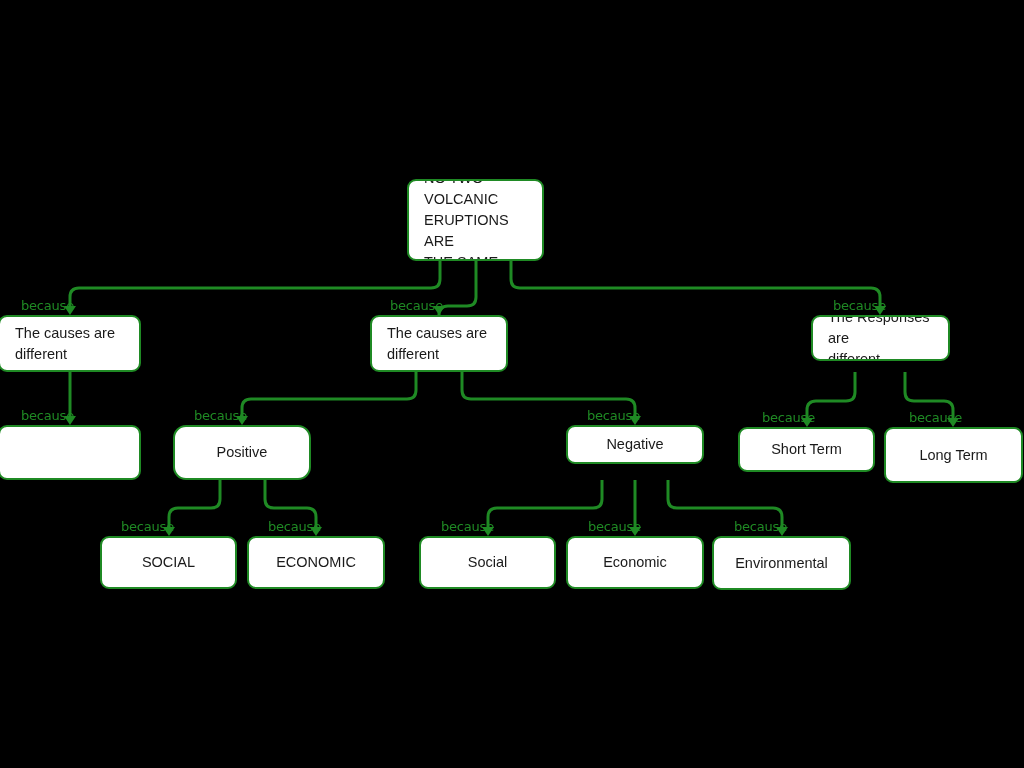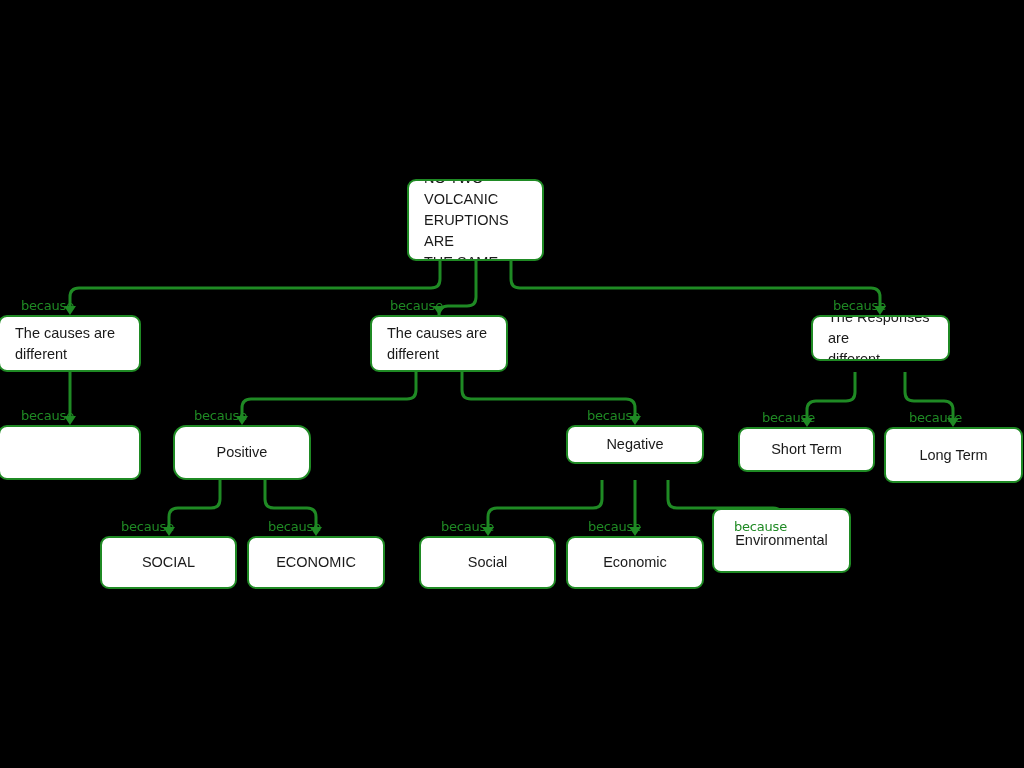--- a/index.html
+++ b/index.html
@@ -138,21 +138,21 @@
       </div>
       <div class="node center" style="left: 247px; top: 536px; width: 138px; height: 53px;">
         <span class="txt">ECONOMIC</span>
       </div>
       <div class="node center" style="left: 419px; top: 536px; width: 137px; height: 53px;">
         <span class="txt">Social</span>
       </div>
       <div class="node center" style="left: 566px; top: 536px; width: 138px; height: 53px;">
         <span class="txt">Economic</span>
       </div>
-      <div class="node center" style="left: 712px; top: 508px; width: 139px; height: 65px;">
+      <div class="node center" style="left: 712px; top: 536px; width: 139px; height: 54px;">
         <span class="txt">Environmental</span>
       </div>
     </div>
   <div id="labels-layer">
       <span class="edge-label" style="left: 21px; top: 301px;">because</span>
       <span class="edge-label" style="left: 390px; top: 301px;">because</span>
       <span class="edge-label" style="left: 833px; top: 301px;">because</span>
       <span class="edge-label" style="left: 21px; top: 411px;">because</span>
       <span class="edge-label" style="left: 194px; top: 411px;">because</span>
       <span class="edge-label" style="left: 587px; top: 411px;">because</span>

